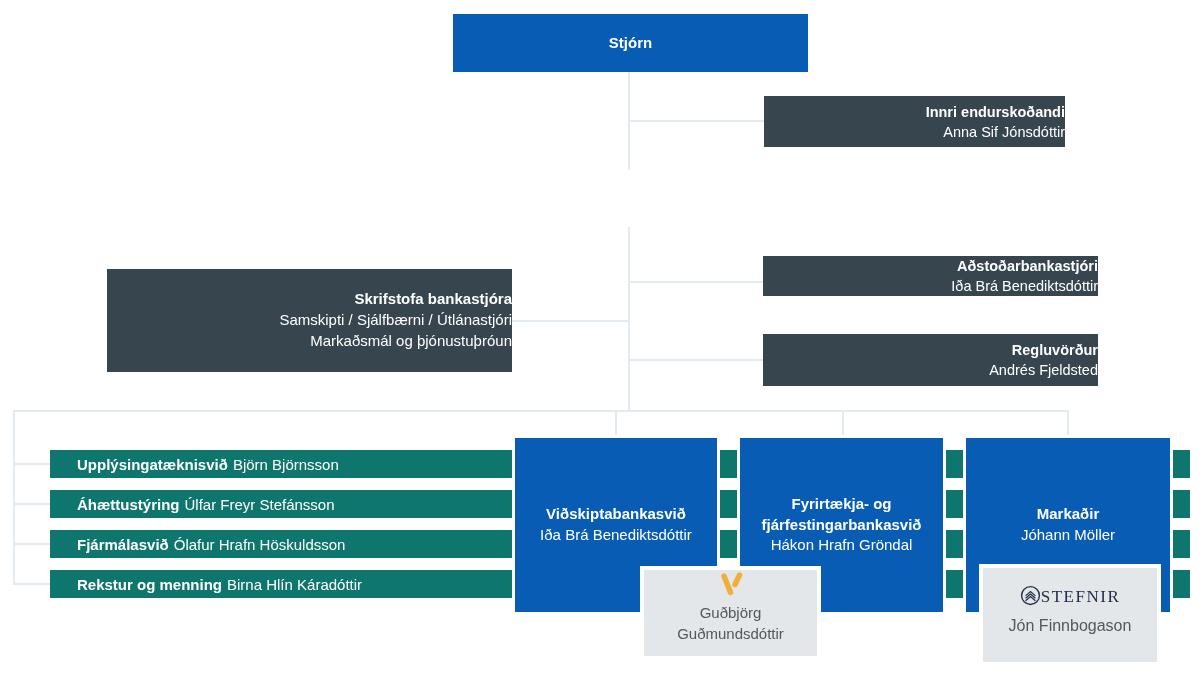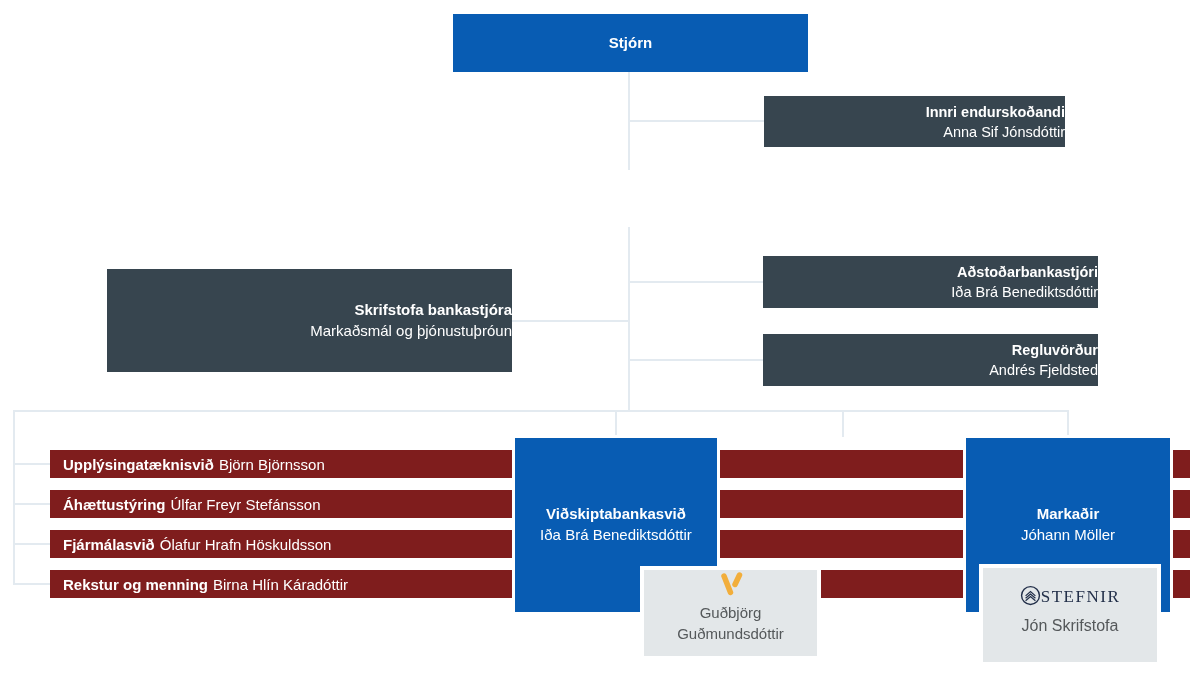--- a/index.html
+++ b/index.html
@@ -6,22 +6,22 @@
   #stage{position:relative;width:1200px;height:680px;background:#ffffff;overflow:hidden;
          font-family:"Liberation Sans",sans-serif;}
   .line{position:absolute;background:#e3eaf0;z-index:0;}
   .box{position:absolute;box-sizing:border-box;display:flex;flex-direction:column;
        align-items:center;justify-content:center;text-align:center;color:#fff;line-height:1.38;}
   .blue{background:#085cb3;}
   .slate{background:#37454f;align-items:flex-end;}
   .box .title{font-weight:bold;font-size:15px;}
   .box .name{font-weight:normal;font-size:14.5px;}
   .box .sub{font-weight:normal;font-size:15px;}
-  .bar{position:absolute;left:50px;width:1140px;height:28px;background:#7f1d1d;z-index:1;
-       color:#fff;font-size:15px;display:flex;align-items:center;padding-left:13px;
+  .bar{position:absolute;left:50px;width:1140px;height:28px;background:#0f766e;z-index:1;
+       color:#fff;font-size:15px;display:flex;align-items:center;padding-left:27px;
        box-sizing:border-box;white-space:nowrap;}
   .bar .dept{font-weight:bold;margin-right:5px;}
   .division{z-index:2;border:3px solid #ffffff;}
   .division .title{font-size:15px;padding:0 8px;}
   .division .name{font-size:15px;}
   .card{position:absolute;box-sizing:border-box;background:#e3e7e9;border:4px solid #ffffff;
         z-index:3;display:flex;flex-direction:column;align-items:center;justify-content:center;
         text-align:center;color:#54585a;}
   .card .person{font-size:15px;line-height:1.4;color:#54585a;}
   .logo-row{display:flex;align-items:center;gap:0;margin-bottom:5px;}
@@ -54,24 +54,25 @@
   </div>
 
   <div class="box slate" style="left:764px;top:96px;width:301px;height:51px;">
     <div class="title" style="font-size:14.5px;">Innri endurskoðandi</div>
     <div class="name">Anna Sif Jónsdóttir</div>
   </div>
 
 
   <div class="box slate" style="left:107px;top:269px;width:405px;height:103px;padding-left:28px;">
     <div class="title">Skrifstofa bankastjóra</div>
+    <div class="sub">Samskipti / Sjálfbærni / Útlánastjóri</div>
     <div class="sub">Markaðsmál og þjónustuþróun</div>
   </div>
 
-  <div class="box slate" style="left:763px;top:256px;width:335px;height:52px;">
+  <div class="box slate" style="left:763px;top:256px;width:335px;height:40px;">
     <div class="title" style="font-size:14.5px;">Aðstoðarbankastjóri</div>
     <div class="name">Iða Brá Benediktsdóttir</div>
   </div>
 
   <div class="box slate" style="left:763px;top:334px;width:335px;height:52px;">
     <div class="title" style="font-size:14.5px;">Regluvörður</div>
     <div class="name">Andrés Fjeldsted</div>
   </div>
 
   <div class="bar" style="top:450px;">
@@ -88,20 +89,24 @@
   </div>
   <div class="bar" style="top:570px;">
     <span class="dept">Rekstur og menning</span>
     <span>Birna Hlín Káradóttir</span>
   </div>
 
   <div class="box blue division" style="left:512px;top:435px;width:208px;height:180px;">
     <div class="title">Viðskiptabankasvið</div>
     <div class="name">Iða Brá Benediktsdóttir</div>
   </div>
+  <div class="box blue division" style="left:737px;top:435px;width:209px;height:180px;">
+    <div class="title">Fyrirtækja- og fjárfestingarbankasvið</div>
+    <div class="name">Hákon Hrafn Gröndal</div>
+  </div>
   <div class="box blue division" style="left:963px;top:435px;width:210px;height:180px;">
     <div class="title">Markaðir</div>
     <div class="name">Jóhann Möller</div>
   </div>
 
   <div class="card" style="left:640px;top:566px;width:181px;height:94px;padding-bottom:10px;">
     <span style="margin-bottom:2px;">
       <svg width="28" height="24" viewBox="0 0 28 24">
         <path d="M7 4 L13.5 20.5" stroke="#F2AE3B" stroke-width="5.5" stroke-linecap="round" fill="none"></path>
         <path d="M22.5 3 L18 12.5" stroke="#F2AE3B" stroke-width="5.5" stroke-linecap="round" fill="none"></path>
@@ -115,16 +120,16 @@
       <span>
         <svg width="21" height="21" viewBox="0 0 24 24">
           <circle cx="12" cy="12" r="10.2" fill="none" stroke="#222F49" stroke-width="1.6"></circle>
           <path d="M6.4 12.4 L12 7.6 L17.6 12.4" fill="none" stroke="#222F49" stroke-width="1.4"></path>
           <path d="M6.4 15.2 L12 10.4 L17.6 15.2" fill="none" stroke="#222F49" stroke-width="1.4"></path>
           <path d="M6.4 18 L12 13.2 L17.6 18" fill="none" stroke="#222F49" stroke-width="1.4"></path>
         </svg>
       </span>
       <span class="wordmark">STEFNIR</span>
     </div>
-    <div class="person" style="font-size:16px;">Jón Skrifstofa</div>
+    <div class="person" style="font-size:16px;">Jón Finnbogason</div>
   </div>
 
 </div>
 
 </body></html>

